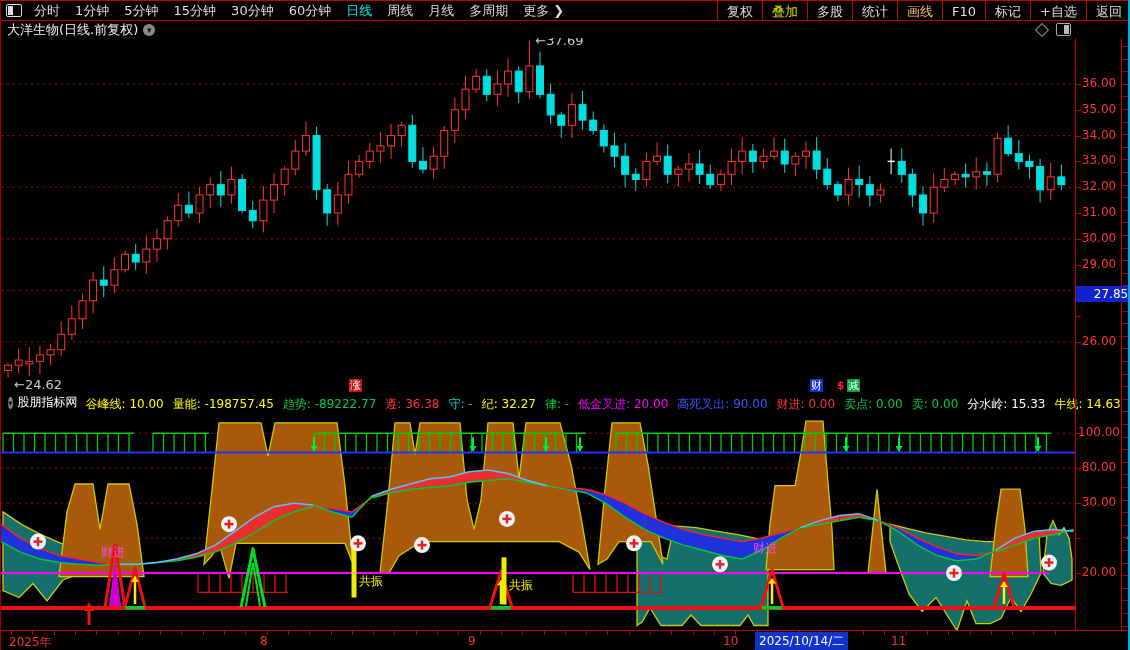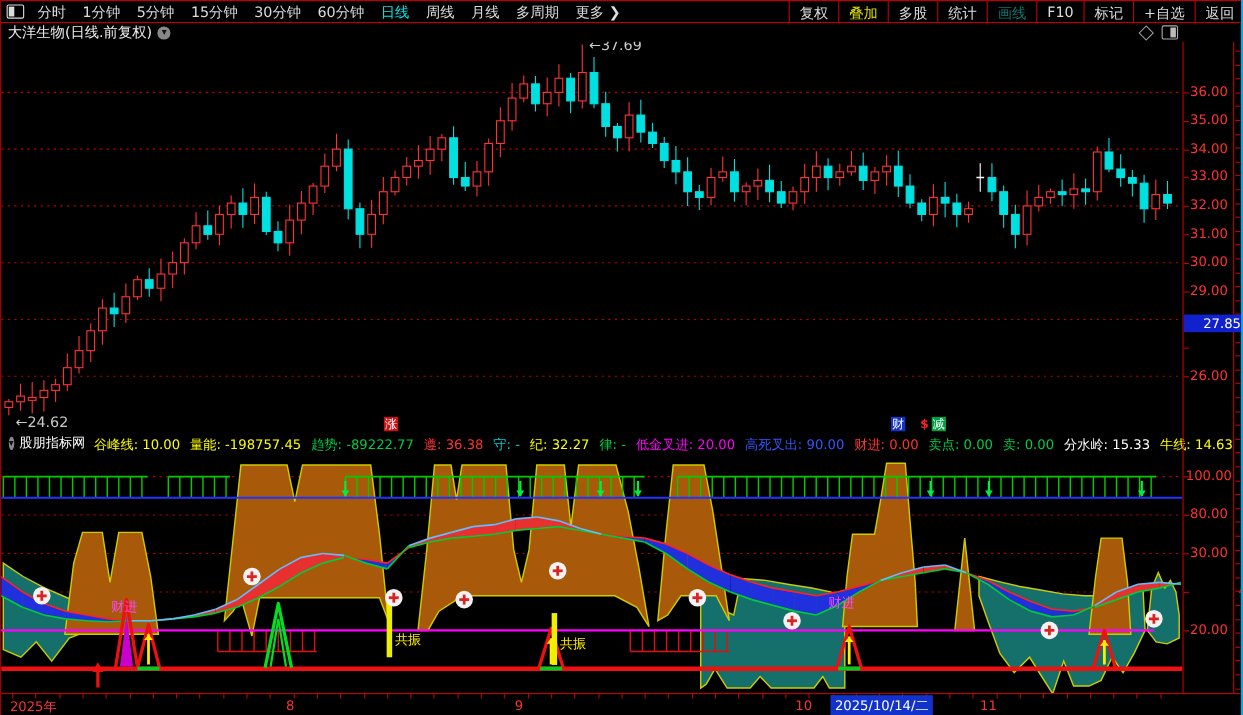--- a/index.html
+++ b/index.html
@@ -66,21 +66,21 @@
         <span class="mi">周线</span>
         <span class="mi">月线</span>
         <span class="mi">多周期</span>
         <span class="mi">更多 ❯</span>
       </div>
     <div id="menu-right">
         <span class="mr" style="color: rgb(221, 221, 221);">复权</span>
         <span class="mr" style="color: rgb(221, 221, 0);">叠加</span>
         <span class="mr" style="color: rgb(221, 221, 221);">多股</span>
         <span class="mr" style="color: rgb(221, 221, 221);">统计</span>
-        <span class="mr" style="color: #0f766e;">画线</span>
+        <span class="mr" style="color: #fdba74;">画线</span>
         <span class="mr" style="color: rgb(221, 221, 221);">F10</span>
         <span class="mr" style="color: rgb(221, 221, 221);">标记</span>
         <span class="mr" style="color: rgb(221, 221, 221);">+自选</span>
         <span class="mr" style="color: rgb(221, 221, 221);">返回</span>
       </div>
   </div>
 
   <div id="titlerow">
     <span id="title">大洋生物(日线.前复权)</span>
     <span class="chev-circle">▾</span>

